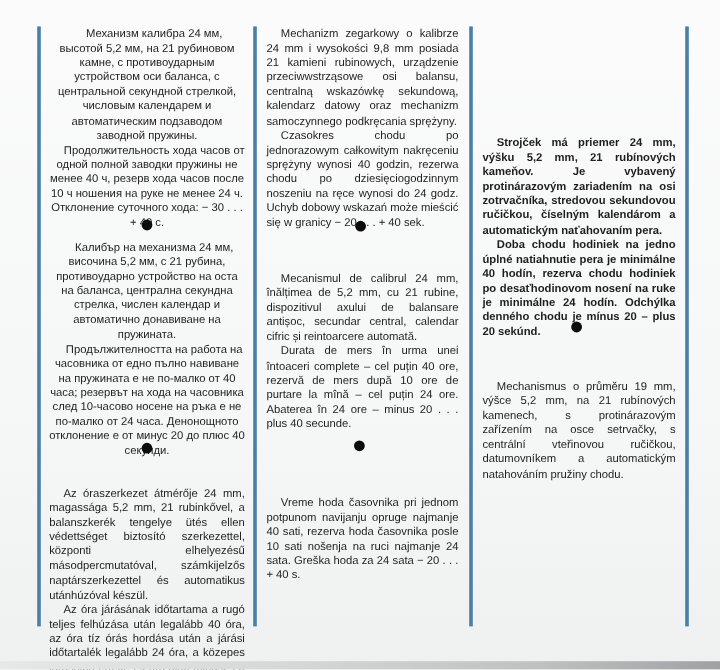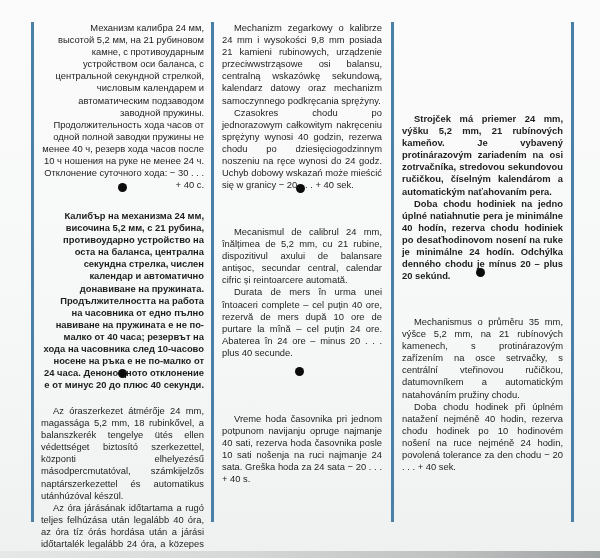--- a/index.html
+++ b/index.html
@@ -26,46 +26,46 @@
       font-size: 9.4px;
       line-height: 12.1px;
       text-align: justify;
       color: #1e1e1e;
     }
     .text-block p { margin: 0; text-indent: 12px; }
     .bullet {
       position: absolute; width: 9px; height: 9px; border-radius: 50%;
       background: #0c0c0c;
     }
-    .ru p { text-align: right; }
+    .ru p { text-align: center; }
   </style>
 </head>
 <body>
 
 <div class="page">
 
   <div class="rule" style="left:31px;"></div>
   <div class="rule" style="left:211px;"></div>
   <div class="rule" style="left:391px;"></div>
   <div class="rule" style="left:571px;"></div>
 
   <div class="text-block ru" style="left:41px; top:22px; width:163px;">
     <p>Механизм калибра 24 мм, высотой 5,2 мм, на 21 рубиновом камне, с противоударным устройством оси баланса, с центральной секундной стрелкой, числовым календарем и автоматическим подзаводом заводной пружины.</p>
     <p>Продолжительность хода часов от одной полной заводки пружины не менее 40 ч, резерв хода часов после 10 ч ношения на руке не менее 24 ч. Отклонение суточного хода: − 30 . . . + 40 с.</p>
   </div>
   <div class="bullet" style="left:118px; top:183px;"></div>
 
-  <div class="text-block ru" style="left:41px; top:210px; width:163px;font-weight:bold;">
+  <div class="text-block ru" style="left:41px; top:200px; width:163px;">
     <p>Калибър на механизма 24 мм, височина 5,2 мм, с 21 рубина, противоударно устройство на оста на баланса, централна секундна стрелка, числен календар и автоматично донавиване на пружината.</p>
     <p>Продължителността на работа на часовника от едно пълно навиване на пружината е не по-малко от 40 часа; резервът на хода на часовника след 10-часово носене на ръка е не по-малко от 24 часа. Денонощното отклонение е от минус 20 до плюс 40 секунди.</p>
   </div>
   <div class="bullet" style="left:118px; top:369px;"></div>
 
   <div class="text-block" style="left:41px; top:405px; width:163px;">
-    <p>Az óraszerkezet átmérője 24 mm, magassága 5,2 mm, 18 rubinkővel, a balanszkerék tengelye ütés ellen védettséget biztosító szerkezettel, központi elhelyezésű másodpercmutatóval, számkijelzős naptárszerkezettel és automatikus utánhúzóval készül.</p>
+    <p>Az óraszerkezet átmérője 24 mm, magassága 5,2 mm, 21 rubinkővel, a balanszkerék tengelye ütés ellen védettséget biztosító szerkezettel, központi elhelyezésű másodpercmutatóval, számkijelzős naptárszerkezettel és automatikus utánhúzóval készül.</p>
     <p>Az óra járásának időtartama a rugó teljes felhúzása után legalább 40 óra, az óra tíz órás hordása után a járási időtartalék legalább 24 óra, a közepes járáshiba értéke 24 óra alatt minusz 20 – plusz 40 mp.</p>
   </div>
 
   <div class="text-block" style="left:222px; top:22px; width:160px;">
     <p>Mechanizm zegarkowy o kalibrze 24 mm i wysokości 9,8 mm posiada 21 kamieni rubinowych, urządzenie przeciwwstrząsowe osi balansu, centralną wskazówkę sekundową, kalendarz datowy oraz mechanizm samoczynnego podkręcania sprężyny.</p>
     <p>Czasokres chodu po jednorazowym całkowitym nakręceniu sprężyny wynosi 40 godzin, rezerwa chodu po dziesięciogodzinnym noszeniu na ręce wynosi do 24 godz. Uchyb dobowy wskazań może mieścić się w granicy − 20 . . . + 40 sek.</p>
   </div>
   <div class="bullet" style="left:296px; top:184px;"></div>
 
   <div class="text-block" style="left:222px; top:226px; width:160px;">
@@ -78,18 +78,17 @@
     <p>Vreme hoda časovnika pri jednom potpunom navijanju opruge najmanje 40 sati, rezerva hoda časovnika posle 10 sati nošenja na ruci najmanje 24 sata. Greška hoda za 24 sata − 20 . . . + 40 s.</p>
   </div>
 
   <div class="text-block" style="left:402px; top:113px; width:161px;font-weight:bold;">
     <p>Strojček má priemer 24 mm, výšku 5,2 mm, 21 rubínových kameňov. Je vybavený protinárazovým zariadením na osi zotrvačníka, stredovou sekundovou ručičkou, číselným kalendárom a automatickým naťahovaním pera.</p>
     <p>Doba chodu hodiniek na jedno úplné natiahnutie pera je minimálne 40 hodín, rezerva chodu hodiniek po desaťhodinovom nosení na ruke je minimálne 24 hodín. Odchýlka denného chodu je mínus 20 – plus 20 sekúnd.</p>
   </div>
   <div class="bullet" style="left:476px; top:268px;"></div>
 
   <div class="text-block" style="left:402px; top:316px; width:161px;">
-    <p>Mechanismus o průměru 35 mm, výšce 5,2 mm, na 21 rubínových kamenech, s protinárazovým zařízením na osce setrvačky, s centrální vteřinovou ručičkou, datumovníkem a automatickým natahováním pružiny chodu.</p>
-    <p>Doba chodu hodinek při úplném natažení nejméně 40 hodin, rezerva chodu hodinek po 10 hodinovém nošení na ruce nejméně 24 hodin, povolená tolerance za den chodu − 20 . . . + 40 sek.</p>
+    <p>Mechanismus o průměru 19 mm, výšce 5,2 mm, na 21 rubínových kamenech, s protinárazovým zařízením na osce setrvačky, s centrální vteřinovou ručičkou, datumovníkem a automatickým natahováním pružiny chodu.</p>
   </div>
 
   <div class="bottom-edge"></div>
 </div>
 
 </body></html>

